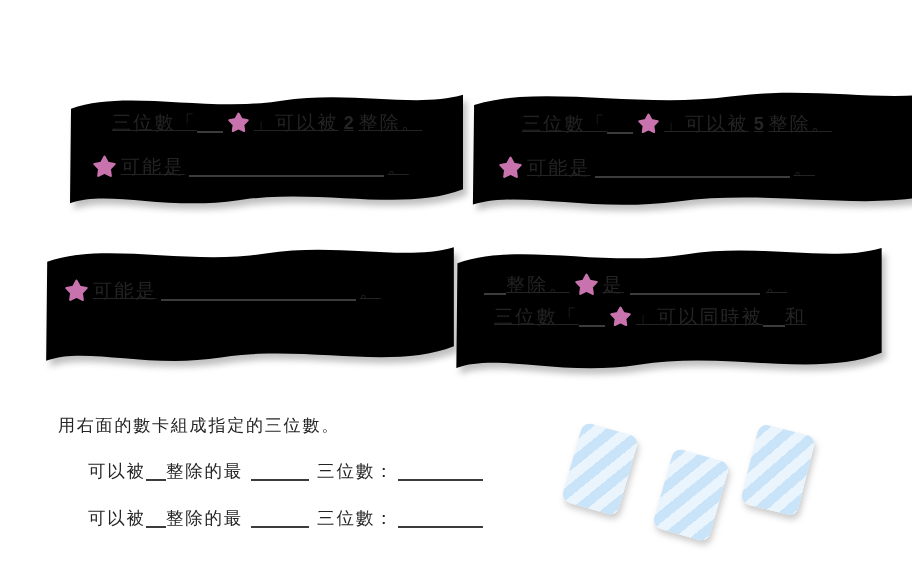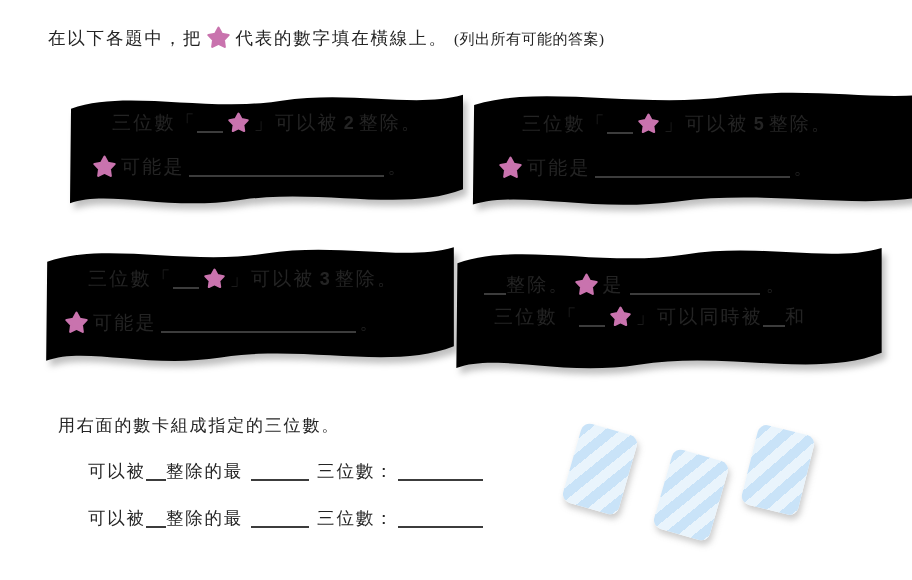--- a/index.html
+++ b/index.html
@@ -12,21 +12,21 @@
   .header .note{font-size:15px;letter-spacing:0.5px;}
   
   .star{width:23px;height:23px;vertical-align:-5px;margin:0 5px;}
   .star use{fill:var(--star,#c973ae);stroke:var(--star,#c973ae);stroke-width:2.4;stroke-linejoin:round;}
   .star.small{width:21px;height:21px;vertical-align:-4px;}
   
   .paper-box{position:absolute;}
   .paper-bg{position:absolute;left:0;top:0;width:100%;height:100%;
     filter:drop-shadow(4px 6px 3px rgba(90,90,90,0.38));}
   .box-content{position:relative;font-size:19px;letter-spacing:2.2px;white-space:nowrap;}
-  .box-line{height:32px;line-height:32px;}
+  .box-line{height:32px;line-height:32px;text-decoration:underline;}
   .box-pink   .box-content{padding-top:22px;}
   .box-green  .box-content{padding-top:28px;}
   .box-orange .box-content{padding-top:26px;}
   .box-blue   .box-content{padding-top:22px;}
   .box-pink   .l1{padding-left:46px;} .box-pink   .l2{padding-left:22px;margin-top:12px;}
   .box-green  .l1{padding-left:54px;} .box-green  .l2{padding-left:26px;margin-top:12px;}
   .box-orange .l1{padding-left:46px;} .box-orange .l2{padding-left:18px;margin-top:12px;}
   .box-blue   .l1{padding-left:42px;} .box-blue   .l2{padding-left:32px;margin-top:10px;}
   .num{font-family:"Liberation Sans","DejaVu Sans",sans-serif;font-weight:700;font-size:18px;margin:0 5px;letter-spacing:0;}
   
@@ -51,26 +51,20 @@
 
 <svg width="0" height="0" style="position:absolute" aria-hidden="true">
   <defs>
     <path id="star-shape" d="M12,1.8 L15.41,8.11 L22.46,9.4 L17.52,14.59 L18.47,21.7 L12,18.6 L5.53,21.7 L6.48,14.59 L1.54,9.4 L8.59,8.11 Z"></path>
     <path id="paper-wave" d="M5,24 C60,4 140,28 215,16 C285,5 348,24 396,10 L396,106 C336,130 252,104 172,117 C100,128 42,106 4,120 Z"></path>
   </defs>
 </svg>
 
 <div class="page">
 
-  <div class="header">
-    <span>在以下各題中，把</span><svg class="star" viewBox="0 0 24 24">
-        <use href="#star-shape"></use>
-      </svg><span>代表的數字填在橫線上。</span>
-    <span class="note">(列出所有可能的答案)</span>
-  </div>
 
   <div class="paper-box box-pink" style="left:66px;top:85px;width:401px;height:128px">
     <svg class="paper-bg" viewBox="0 0 400 130" preserveAspectRatio="none">
         <use href="#paper-wave"></use>
       </svg>
     <div class="box-content">
       <div class="box-line l1">
         <span>三位數「</span><span class="blank b26"></span><svg class="star small" viewBox="0 0 24 24">
             <use href="#star-shape"></use>
           </svg><span>」可以被</span><span class="num">2</span><span>整除。</span>
@@ -99,25 +93,20 @@
           </svg><span>可能是</span><span class="blank b195"></span><span>。</span>
       </div>
     </div>
   </div>
 
   <div class="paper-box box-orange" style="left:42px;top:237px;width:416px;height:134px">
     <svg class="paper-bg" viewBox="0 0 400 130" preserveAspectRatio="none">
         <use href="#paper-wave"></use>
       </svg>
     <div class="box-content">
-      <div class="box-line l1">
-        <span>三位數「</span><span class="blank b26"></span><svg class="star small" viewBox="0 0 24 24">
-            <use href="#star-shape"></use>
-          </svg><span>」可以被</span><span class="num">3</span><span>整除。</span>
-      </div>
       <div class="box-line l2">
         <svg class="star" viewBox="0 0 24 24">
             <use href="#star-shape"></use>
           </svg><span>可能是</span><span class="blank b195"></span><span>。</span>
       </div>
     </div>
   </div>
 
   <div class="paper-box box-blue" style="left:452px;top:237px;width:434px;height:142px">
     <svg class="paper-bg" viewBox="0 0 400 130" preserveAspectRatio="none">

